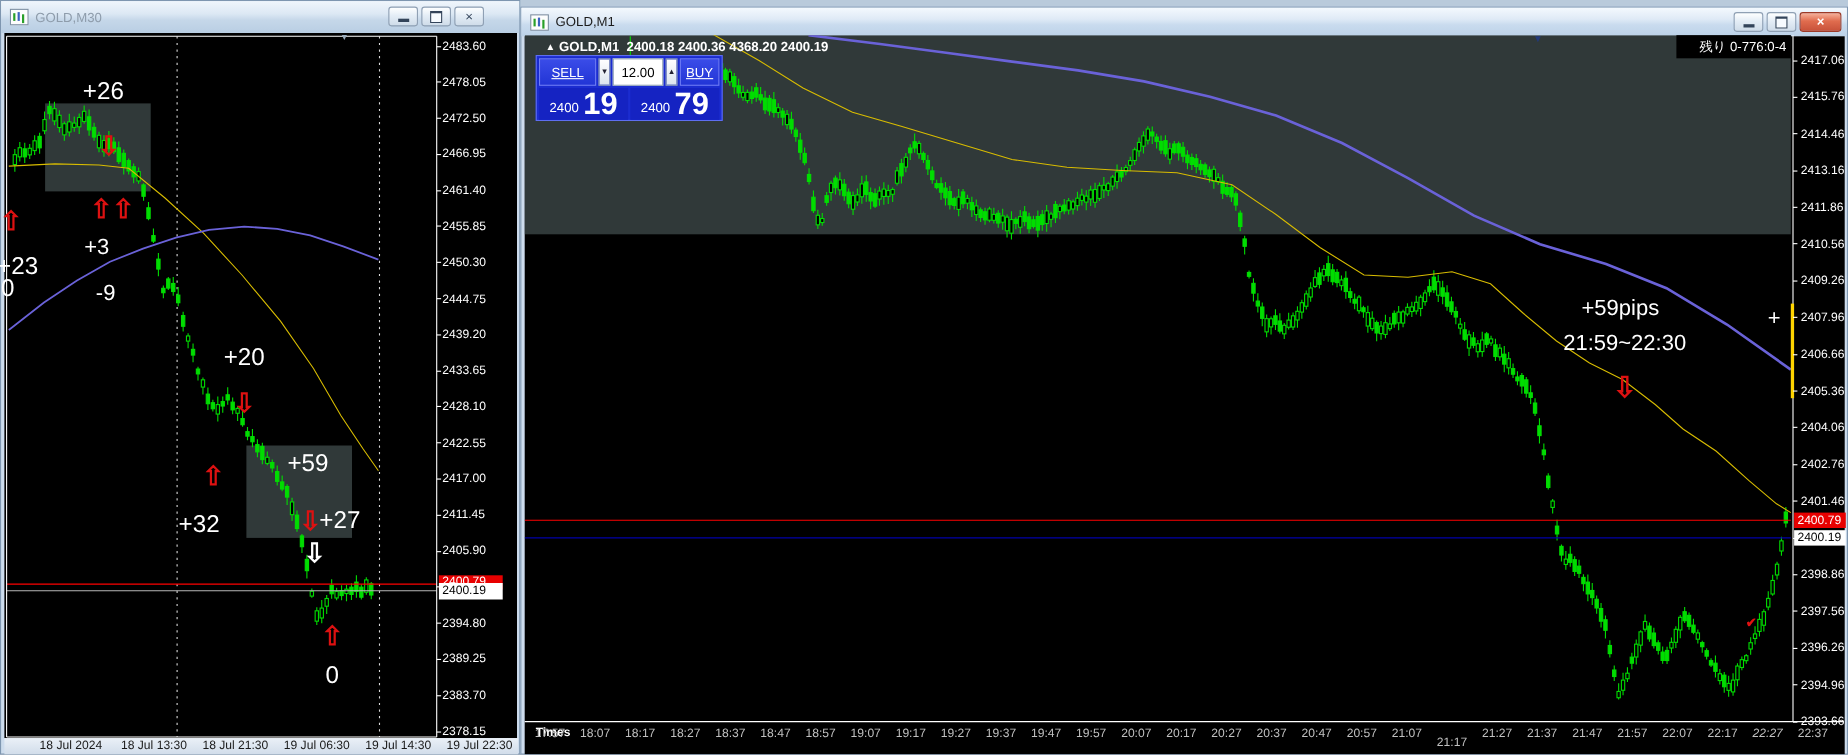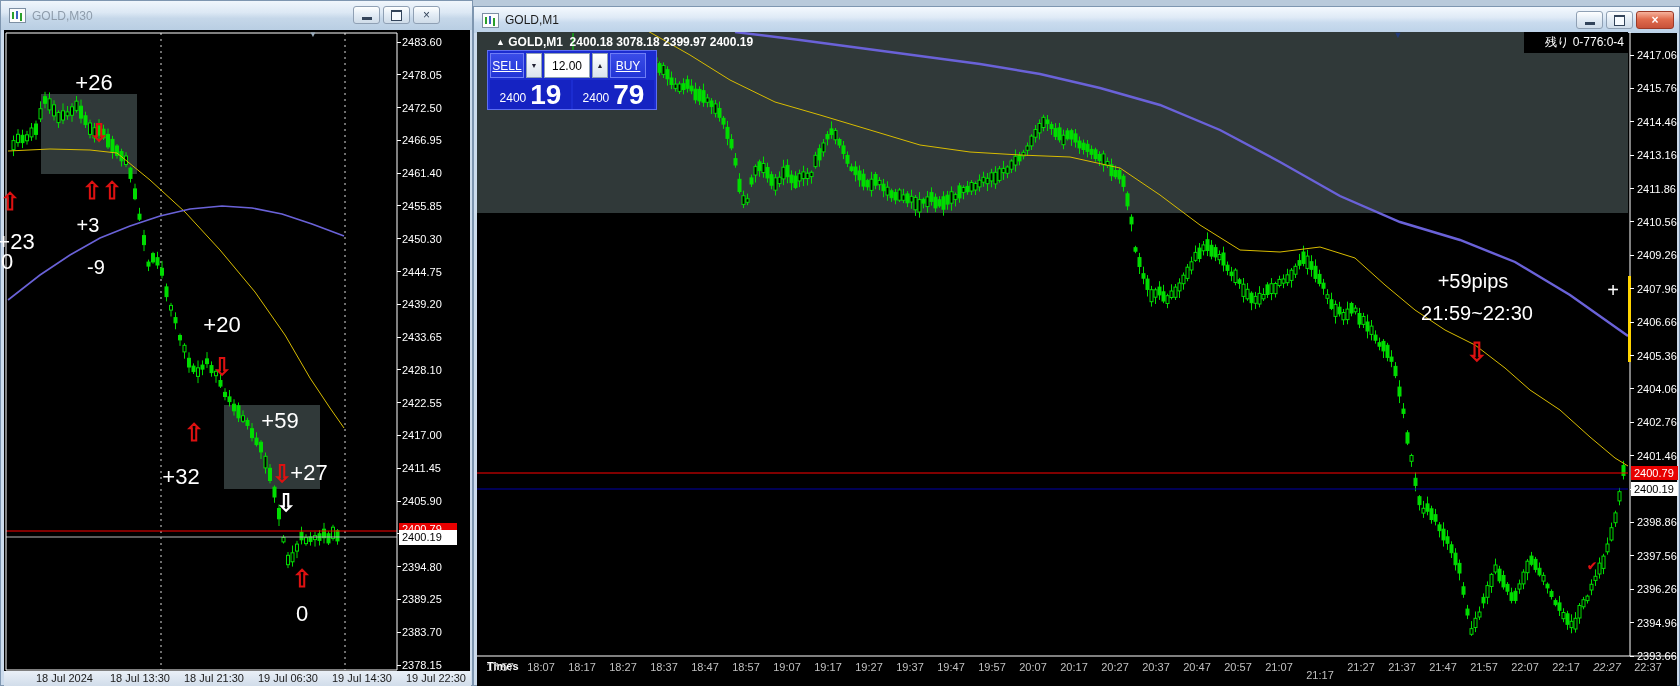--- a/index.html
+++ b/index.html
@@ -28,21 +28,21 @@
   .ctr{transform:translate(-50%,-50%);}
   .chart-header{position:absolute;color:#fff;font-size:12px;font-weight:bold;white-space:pre;}
   .rem-box{position:absolute;background:#000;color:#fff;font-size:12px;display:flex;align-items:center;justify-content:flex-end;padding-right:4px;box-sizing:border-box;white-space:pre;}
   .strip{position:absolute;background:linear-gradient(180deg,#eaf0f7,#cfdbe9);}
   
   .trade-panel{position:absolute;left:487px;top:50px;width:170px;height:60px;background:#1b2cd0;
     border:1px solid #5e6ef0;box-sizing:border-box;padding:2px;}
   .tp-row1{display:flex;height:25px;gap:2px;}
   .tp-btn{flex:none;border:1px solid #6f7ef5;background:linear-gradient(180deg,#3a4ce8,#2235d6);color:#fff;
     font-size:12px;font-family:"Liberation Sans",sans-serif;text-decoration:underline;padding:0;}
-  .tp-btn.sell{width:34px;} .tp-btn.buy{width:36px;}
+  .tp-btn.sell{width:52px;} .tp-btn.buy{width:36px;}
   .spin{width:16px;background:linear-gradient(180deg,#ffffff,#dbe4ee);border:1px solid #8fa0b4;color:#223;
     font-size:7px;display:flex;align-items:center;justify-content:center;box-sizing:border-box;}
   .vol{width:44px;border:1px solid #8fa0b4;font-size:12px;text-align:center;font-family:"Liberation Sans",sans-serif;padding:0;}
   .tp-row2{display:flex;gap:2px;margin-top:2px;height:29px;}
   .price-box{flex:1;background:#1523c2;display:flex;align-items:flex-end;justify-content:center;gap:4px;color:#fff;padding-bottom:1px;}
   .price-box .small{font-size:12px;line-height:20px;}
   .price-box .big{font-size:28px;font-weight:bold;line-height:26px;}
 </style>
 </head>
 <body>
@@ -760,21 +760,21 @@
         <polyline fill="none" stroke="#d8bc00" stroke-width="1" points="646,30 690,55 730,80 775,102 820,115 870,130 920,145 970,152 1020,155 1070,157 1120,168 1160,195 1200,225 1240,250 1280,252 1320,247 1355,258 1385,285 1415,310 1445,330 1475,345 1505,368 1530,390 1560,410 1590,437 1615,458 1628,466"></polyline>
         <polyline fill="none" stroke="#6a62d8" stroke-width="2.4" points="735,32 800,40 860,48 920,56 980,64 1040,74 1100,88 1160,105 1220,130 1280,162 1340,196 1400,222 1460,240 1515,262 1570,295 1628,336"></polyline>
         <line x1="477" y1="473" x2="1628" y2="473" stroke="#ff0000" stroke-width="1"></line>
         <line x1="477" y1="489" x2="1628" y2="489" stroke="#0000a8" stroke-width="1"></line>
       </g>
       <line x1="477" y1="656" x2="1676" y2="656" stroke="#ffffff" stroke-width="1"></line>
       <line x1="1630" y1="32" x2="1630" y2="656" stroke="#ffffff" stroke-width="1"></line>
       <rect x="1628" y="276" width="3" height="86" fill="#ffd400"></rect>
     </svg>
   <div class="abs" id="ovl-right" style="left:473px;top:6px;width:1203px;height:680px;overflow:hidden;pointer-events:none;">
-    <span class="chart-header" style="left:23px;top:29px;"><span style="font-size:9px;vertical-align:1px;">▲</span> <span>GOLD,M1</span>  <span>2400.18 3078.18 2399.97 2400.19</span></span>
+    <span class="chart-header" style="left:23px;top:29px;"><span style="font-size:9px;vertical-align:1px;">▲</span> <span>GOLD,M1</span>  <span>2400.18 2400.36 4368.20 2400.19</span></span>
     <div class="rem-box" style="left:1051px;top:26px;width:104px;height:21px;">残り 0-776:0-4</div>
     <span class="lbl" style="left:14px;top:654px;color:#fff;font-weight:bold;font-size:11px;">Times</span>
   </div>
 
   <div class="trade-panel">
     <div class="tp-row1">
       <button class="tp-btn sell">SELL</button>
       <span class="spin">▼</span>
       <input class="vol" value="12.00" style="">
       <span class="spin">▲</span>

